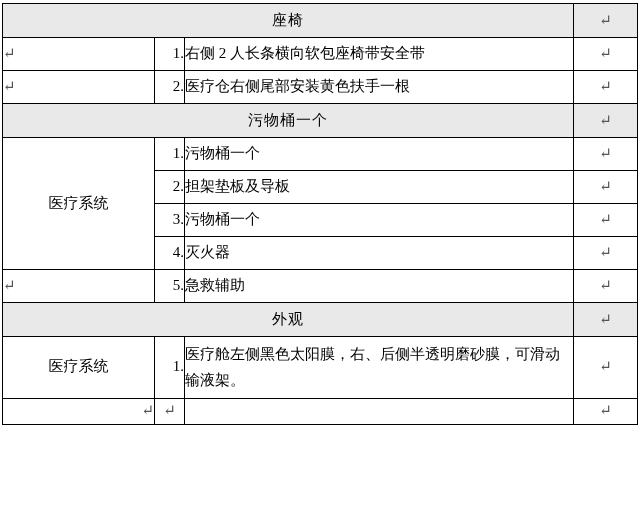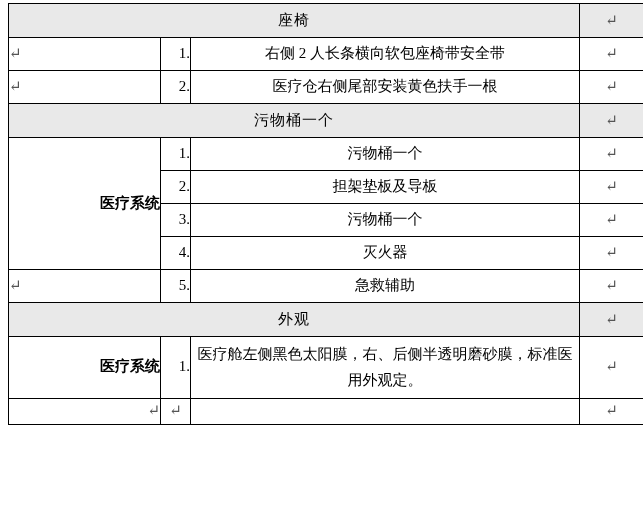--- a/index.html
+++ b/index.html
@@ -16,21 +16,21 @@
   #sheet {
     position: relative;
     width: 643px;
     height: 529px;
     overflow: hidden;
   }
   table.spec {
     border-collapse: collapse;
     table-layout: fixed;
     width: 583px;
-    margin: 3px 0 0 8px;
+    margin: 3px 0 0 2px;
     background: #ffffff;
   }
   table.spec td {
     border: 1px solid #000000;
     padding: 0;
     vertical-align: middle;
     font-size: 15px;
     line-height: 1.45;
   }
   
@@ -49,35 +49,34 @@
   }
   .section-side {
     background: #e9e9e9;
   }
   .idx {
     text-align: right;
     padding-right: 3px;
     font-size: 15px;
   }
   .txt {
-    text-align: center;
+    text-align: left;
     padding-left: 8px;
     font-size: 15px;
     font-family: Liberation Serif, serif;
   }
   .txt.multi {
     line-height: 1.75;
     padding-top: 4px;
     padding-bottom: 4px;
   }
   .group-label {
-    text-align: right;
+    text-align: center;
     font-size: 15px;
     vertical-align: middle;
-    font-weight: bold;
   }
   .mark {
     font-size: 11px;
     color: #555555;
     text-align: center;
     vertical-align: bottom;
     padding-bottom: 3px;
   }
   .mark-left {
     font-size: 11px;
@@ -161,21 +160,21 @@
         <td class="mark">↵</td>
       </tr>
 
       <tr>
         <td class="section-cell" colspan="3">外观</td>
         <td class="section-side mark">↵</td>
       </tr>
       <tr class="row-tall">
         <td class="group-label">医疗系统</td>
         <td class="idx">1.</td>
-        <td class="txt multi">医疗舱左侧黑色太阳膜，右、后侧半透明磨砂膜，标准医用外观定。</td>
+        <td class="txt multi">医疗舱左侧黑色太阳膜，右、后侧半透明磨砂膜，可滑动输液架。</td>
         <td class="mark">↵</td>
       </tr>
       <tr class="row-foot">
         <td class="mark-right">↵</td>
         <td class="mark">↵</td>
         <td class="mark-left"></td>
         <td class="mark">↵</td>
       </tr>
     </tbody>
   </table>

